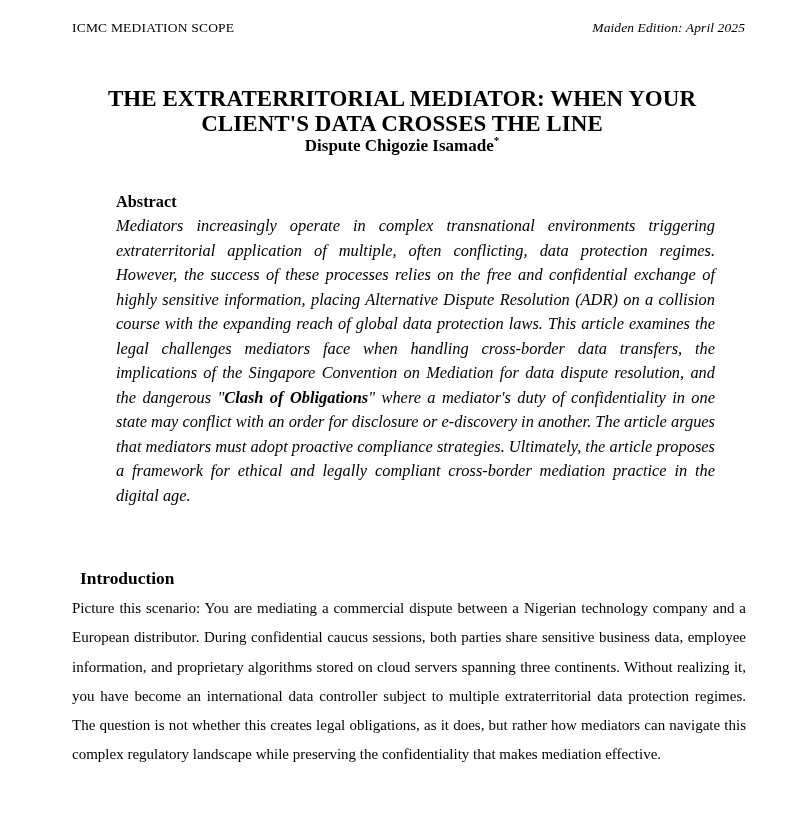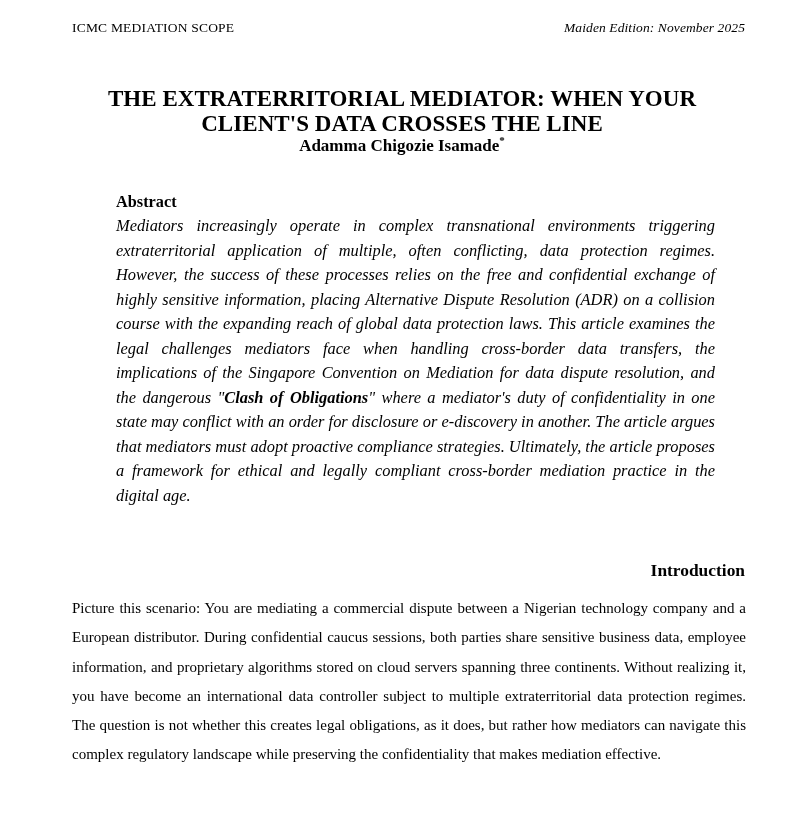--- a/index.html
+++ b/index.html
@@ -105,25 +105,25 @@
   .abstract-text .emphatic {
     font-weight: bold;
   }
 
   
   .section-heading {
     position: absolute;
     top: 558px;
     left: 72px;
     width: 673px;
-    margin: 0;
+    margin: 8px;
     font-weight: bold;
     font-size: 17.4px;
     line-height: 24px;
-    text-align: right;
+    text-align: left;
   }
 
   
   .body-paragraph {
     position: absolute;
     top: 594px;
     left: 72px;
     width: 674px;
     margin: 0;
     font-size: 15px;
@@ -133,27 +133,27 @@
     hyphens: none;
   }
 </style>
 </head>
 <body>
 
 <div class="page">
 
   <div class="running-head">
     <span class="running-head-left">ICMC MEDIATION SCOPE</span>
-    <span class="running-head-right">Maiden Edition: November 2025</span>
+    <span class="running-head-right">Maiden Edition: April 2025</span>
   </div>
 
   <h1 class="article-title">THE EXTRATERRITORIAL MEDIATOR: WHEN YOUR CLIENT'S DATA CROSSES THE LINE</h1>
 
   <div class="author-line">
-    <span>Adamma Chigozie Isamade</span><span class="footnote-marker">*</span>
+    <span>Dispute Chigozie Isamade</span><span class="footnote-marker">*</span>
   </div>
 
   <section class="abstract-block">
     <div class="abstract-heading">Abstract</div>
     <p class="abstract-text"><span>Mediators increasingly operate in complex transnational environments triggering extraterritorial application of multiple, often conflicting, data protection regimes. However, the success of these processes relies on the free and confidential exchange of highly sensitive information, placing Alternative Dispute Resolution (ADR) on a collision course with the expanding reach of global data protection laws. This article examines the legal challenges mediators face when handling cross-border data transfers, the implications of the Singapore Convention on Mediation for data dispute resolution, and the dangerous "</span><span class="emphatic">Clash of Obligations</span><span>" where a mediator's duty of confidentiality in one state may conflict with an order for disclosure or e-discovery in another. The article argues that mediators must adopt proactive compliance strategies. Ultimately, the article proposes a framework for ethical and legally compliant cross-border mediation practice in the digital age.</span></p>
   </section>
 
   <h2 class="section-heading">Introduction</h2>
 
   <p class="body-paragraph">Picture this scenario: You are mediating a commercial dispute between a Nigerian technology company and a European distributor. During confidential caucus sessions, both parties share sensitive business data, employee information, and proprietary algorithms stored on cloud servers spanning three continents. Without realizing it, you have become an international data controller subject to multiple extraterritorial data protection regimes. The question is not whether this creates legal obligations, as it does, but rather how mediators can navigate this complex regulatory landscape while preserving the confidentiality that makes mediation effective.</p>

